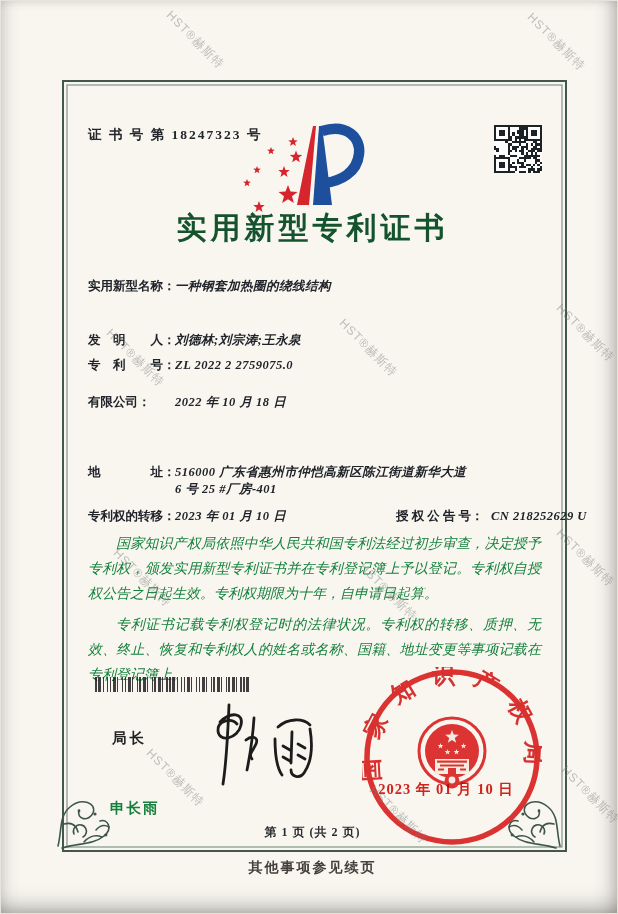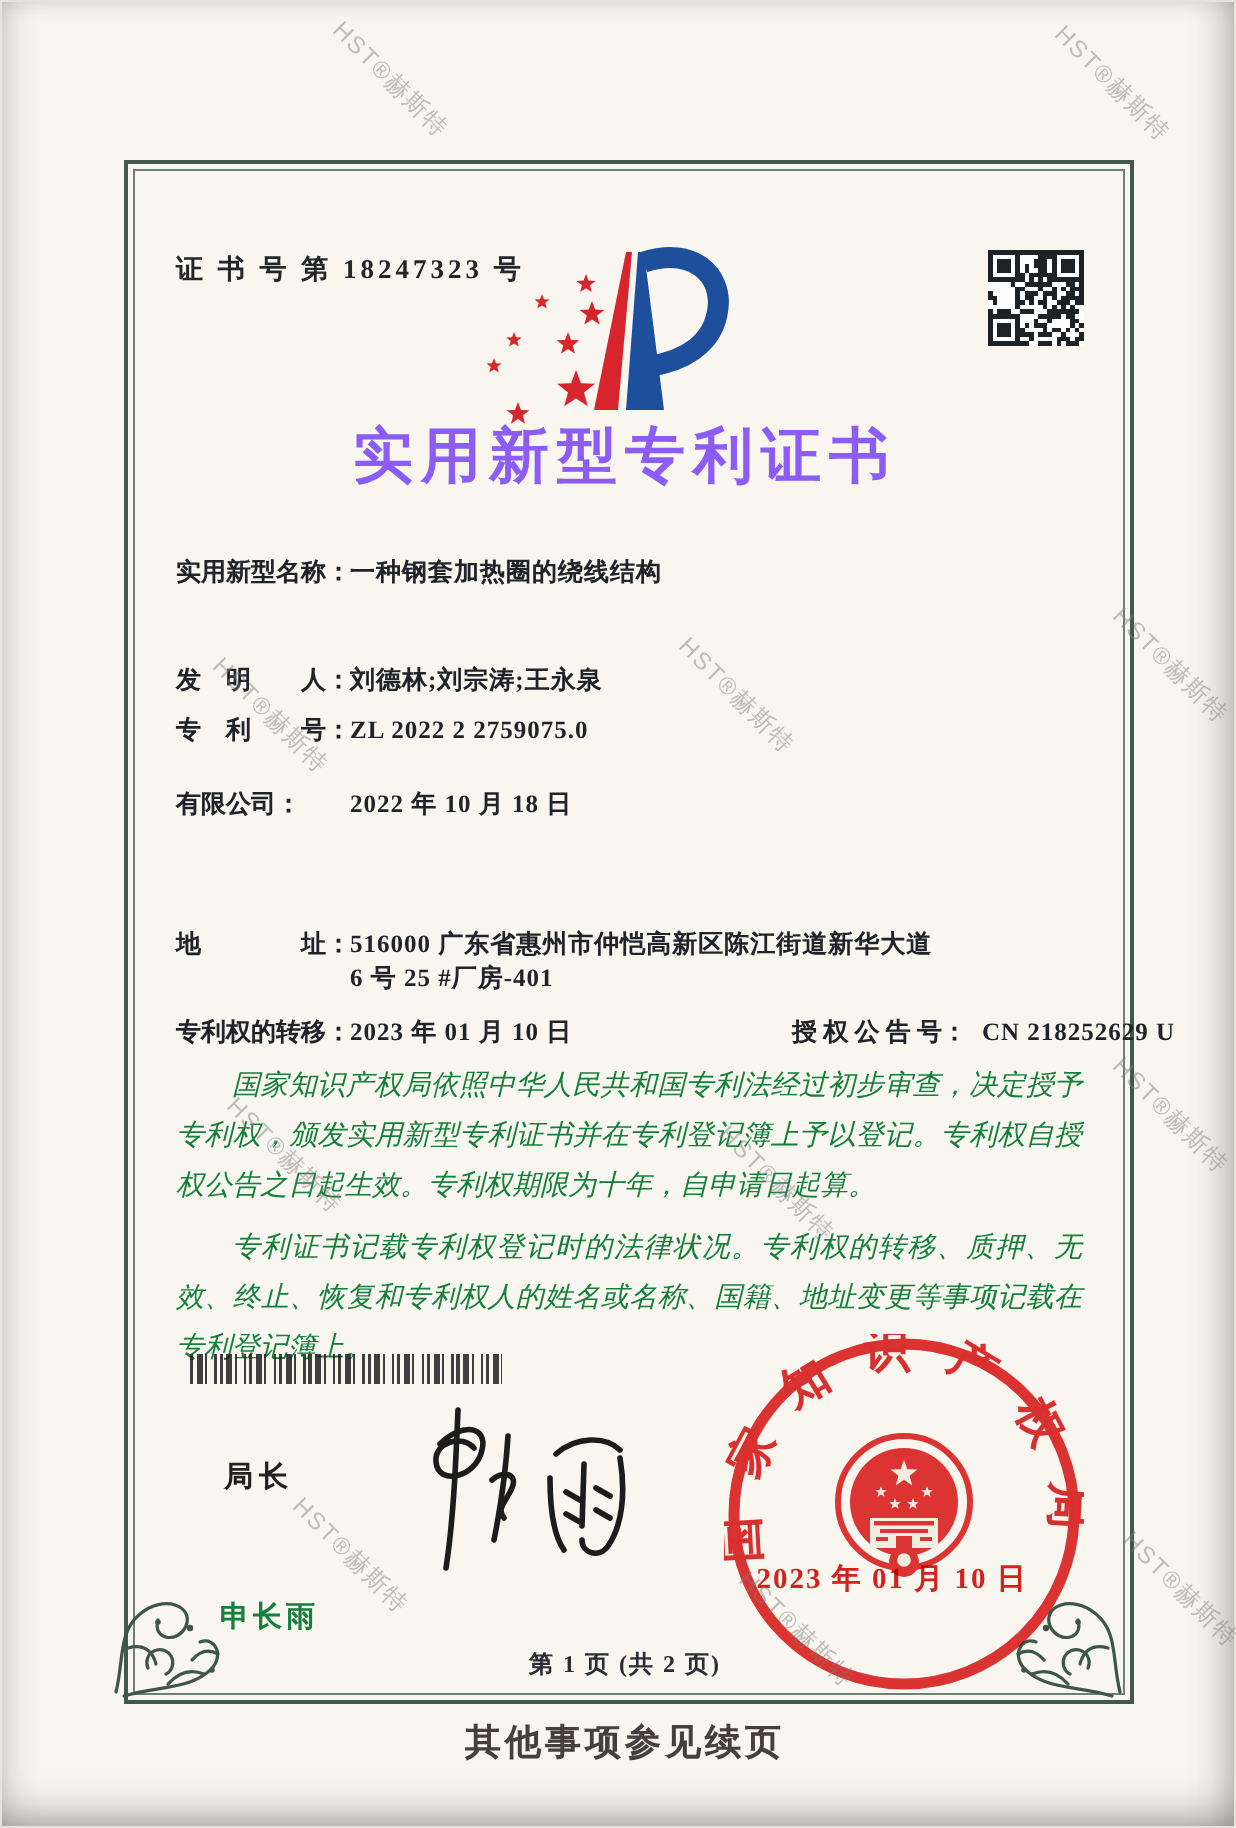--- a/index.html
+++ b/index.html
@@ -16,25 +16,25 @@
   .frame{
     position:absolute; left:62px; top:80px; width:501px; height:768px;
     border:2.5px solid #41584b;
     box-shadow: inset 0 0 0 2.5px #f8f6ef, inset 0 0 0 3.5px #6b8173;
   }
   .cert-no{position:absolute; left:88px; top:126px; font-size:13.5px; font-weight:600;
     letter-spacing:2px; color:#23262b;}
   .logo{position:absolute; left:233px; top:114px; width:150px; height:100px;}
   .qr{position:absolute; left:494px; top:125px; width:48px; height:48px; background:#fdfdfd;}
   .title{position:absolute; left:62px; top:208px; width:501px; text-align:center;
-    font-size:30px; font-weight:700; letter-spacing:4px; color:#8b5cf6;}
+    font-size:30px; font-weight:700; letter-spacing:4px; color:#14532d;}
   .frow{position:absolute; left:88px; font-size:12.5px; font-weight:600; color:#20232a;
     line-height:17px; white-space:nowrap;}
   .flabel{display:inline-block; width:87px; white-space:pre; vertical-align:top;}
-  .fvalue{letter-spacing:.5px;}
+  .fvalue{letter-spacing:.5px;font-style:italic;}
   .fvalue.wrap{display:inline-block; width:296px; white-space:normal; vertical-align:top;}
   .fgroup2{position:absolute; left:308px; top:0;}
   .flabel2{display:inline-block; width:95px; white-space:pre;}
   .paras{position:absolute; left:88px; top:532px; width:453px; font-size:14px;
     color:#15803d; line-height:1.78; text-align:justify;font-style:italic;}
   .paras p{margin:0 0 6px 0; text-indent:2em;}
   .barcode{position:absolute; left:95px; top:677px; width:156px; height:15px; opacity:.85;
     background:repeating-linear-gradient(90deg,
       #221d20 0 1.6px, transparent 1.6px 3.4px,
       #221d20 3.4px 6.4px, transparent 6.4px 7.6px,
@@ -46,21 +46,21 @@
     letter-spacing:2px; color:#15803d;margin-top:40px;}
   .signature{position:absolute; left:190px; top:698px; width:140px; height:95px;}
   .seal{position:absolute; left:362px; top:667px; width:180px; height:180px;
     mix-blend-mode:multiply; opacity:.95;}
   .seal-date{position:absolute; left:362px; top:780px; width:180px; text-align:center;
     font-size:14.5px; font-weight:700; color:#d8231f; letter-spacing:1px;
     mix-blend-mode:multiply; transform:translateX(-6px);}
   .page-no{position:absolute; left:62px; top:824px; width:501px; text-align:center;
     font-size:12px; letter-spacing:1px; color:#2a2d33; font-weight:600;}
   .cont-note{position:absolute; left:62px; top:859px; width:501px; text-align:center;
-    font-size:18px; letter-spacing:2px; color:#45403e; font-weight:600;}
+    font-size:14px; letter-spacing:2px; color:#45403e; font-weight:600;}
   .wm{position:absolute; font-size:12px; color:rgba(125,125,125,.48); white-space:nowrap;
     letter-spacing:1px; transform:translate(-50%,-50%) rotate(45deg);
     font-family:"Liberation Sans","DejaVu Sans",sans-serif; pointer-events:none; z-index:5;}
   .corner{position:absolute; width:84px; height:86px;}
   .corner.left{left:50px; top:766px;}
   .corner.right{left:484px; top:766px; transform:scaleX(-1);}
   svg text{font-family:"Liberation Serif","DejaVu Serif",serif;}
 </style>
 </head>
 <body>

